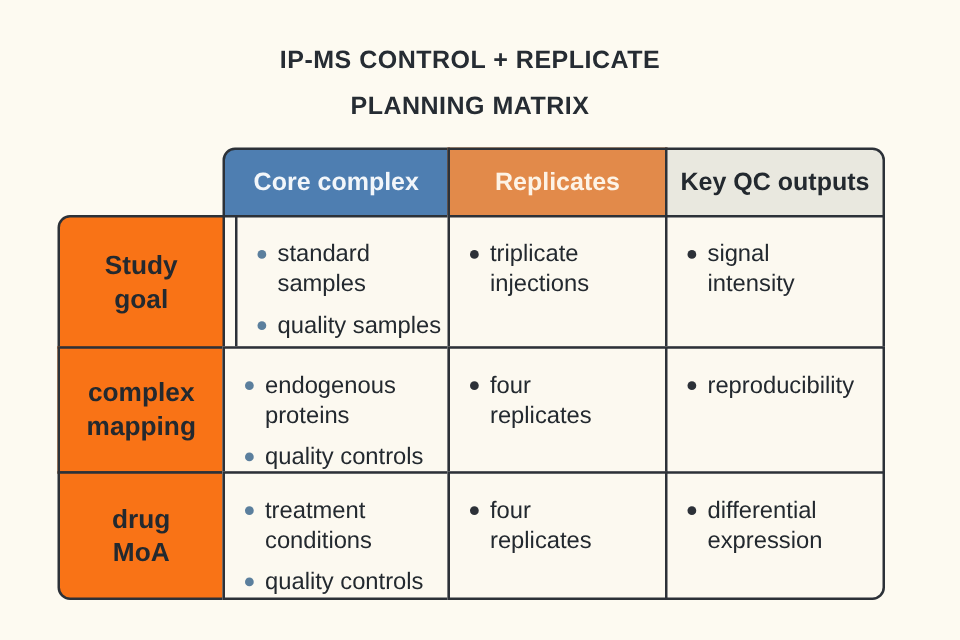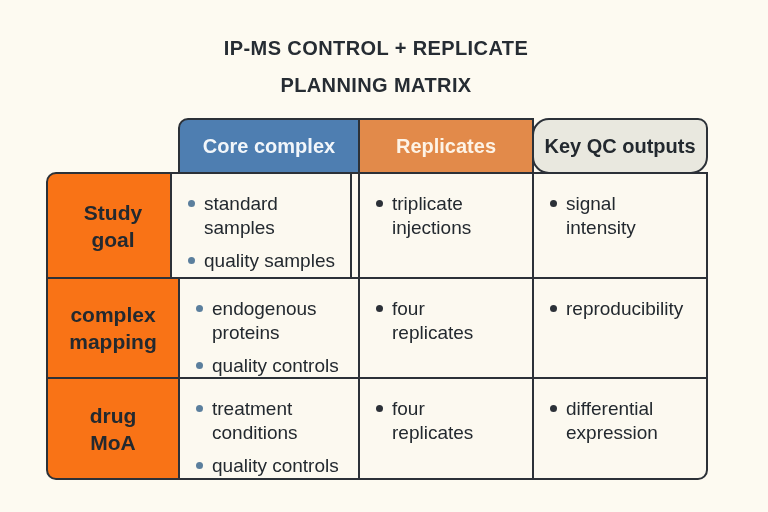--- a/index.html
+++ b/index.html
@@ -77,27 +77,27 @@
   .bullet-text {
     font-size: 19px;
     line-height: 24px;
     color: #23292f;
     white-space: pre-line;
   }
 
   
   .h-core { left: 178px; top: 118px; width: 182px; height: 56px; }
   .h-rep  { left: 358px; top: 118px; width: 176px; height: 56px; }
-  .h-qc   { left: 532px; top: 118px; width: 176px; height: 56px; border-radius: 17px; }
+  .h-qc   { left: 532px; top: 118px; width: 176px; height: 56px; }
 
   .rh-1 { left: 46px; top: 172px; width: 134px; height: 107px; }
   .rh-2 { left: 46px; top: 277px; width: 134px; height: 102px; }
   .rh-3 { left: 46px; top: 377px; width: 134px; height: 103px; }
 
-  .c-r1c2 { left: 170px; top: 172px; width: 182px; height: 107px; }
+  .c-r1c2 { left: 188px; top: 172px; width: 182px; height: 107px; }
   .c-r1c3 { left: 358px; top: 172px; width: 176px; height: 107px; }
   .c-r1c4 { left: 532px; top: 172px; width: 176px; height: 107px; }
   .c-r2c2 { left: 178px; top: 277px; width: 182px; height: 102px; }
   .c-r2c3 { left: 358px; top: 277px; width: 176px; height: 102px; }
   .c-r2c4 { left: 532px; top: 277px; width: 176px; height: 126px; }
   .c-r3c2 { left: 178px; top: 377px; width: 182px; height: 103px; }
   .c-r3c3 { left: 358px; top: 377px; width: 176px; height: 103px; }
   .c-r3c4 { left: 532px; top: 377px; width: 176px; height: 103px; }
 </style>
 </head>

